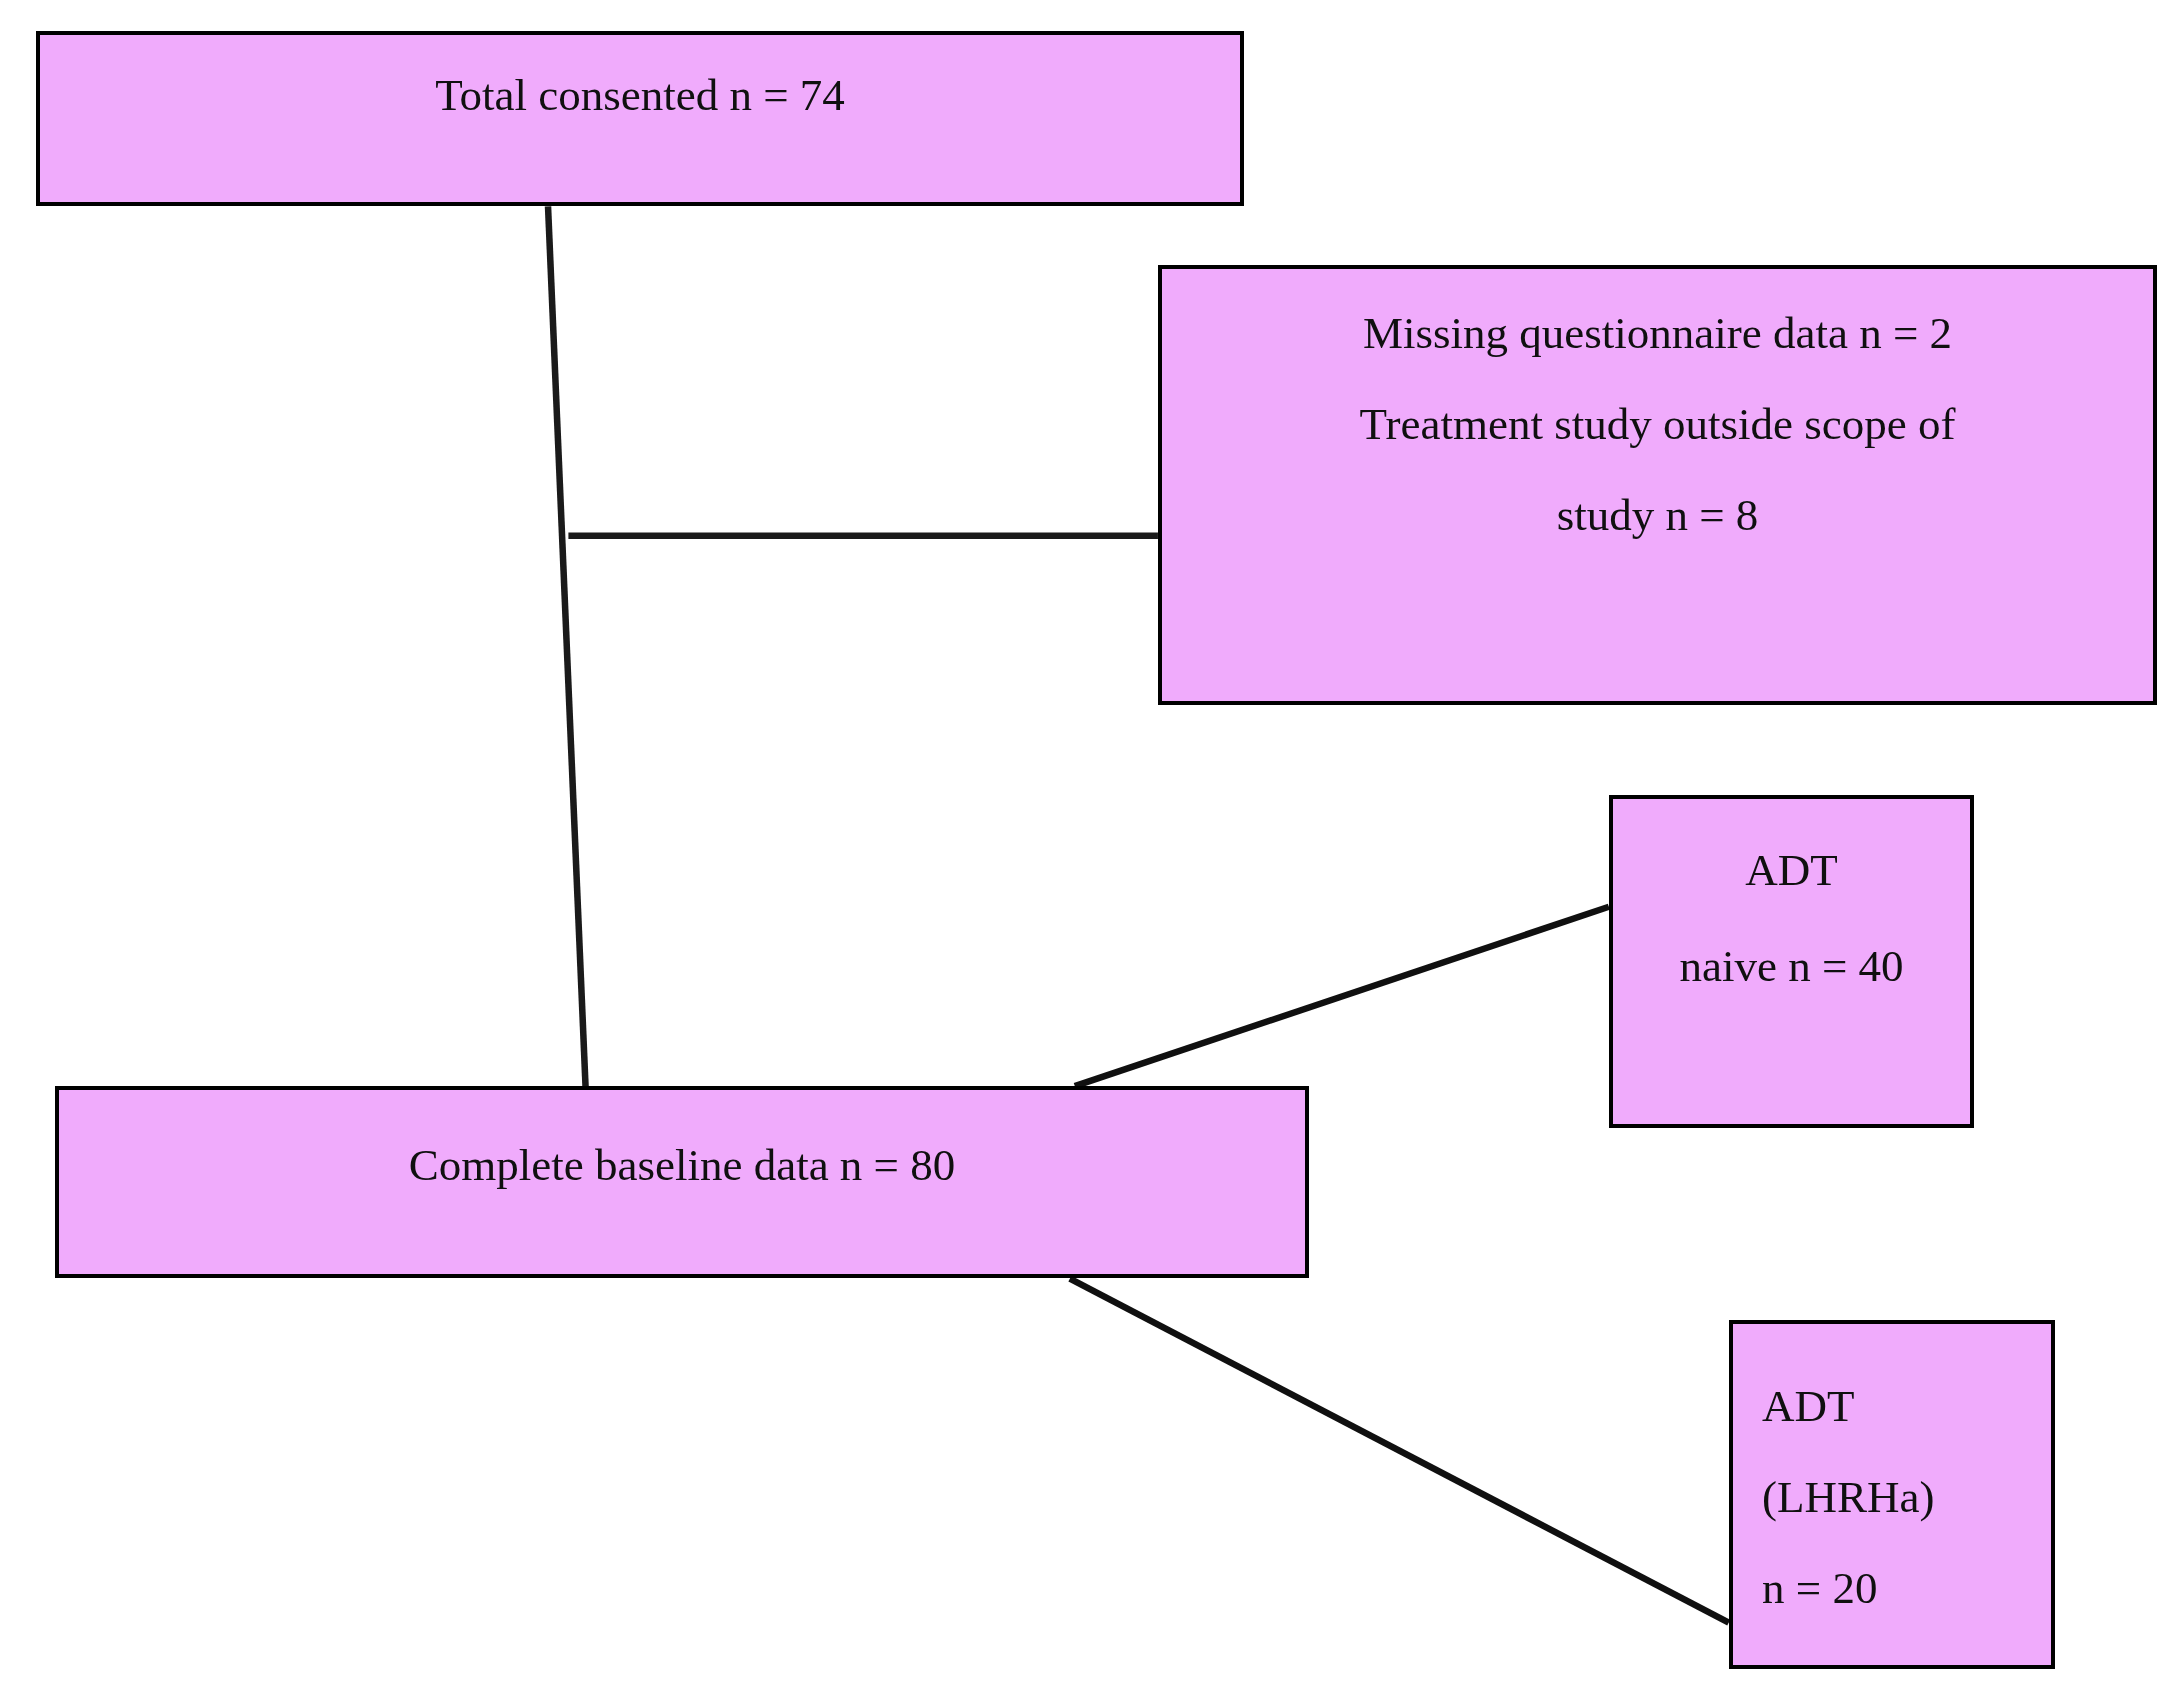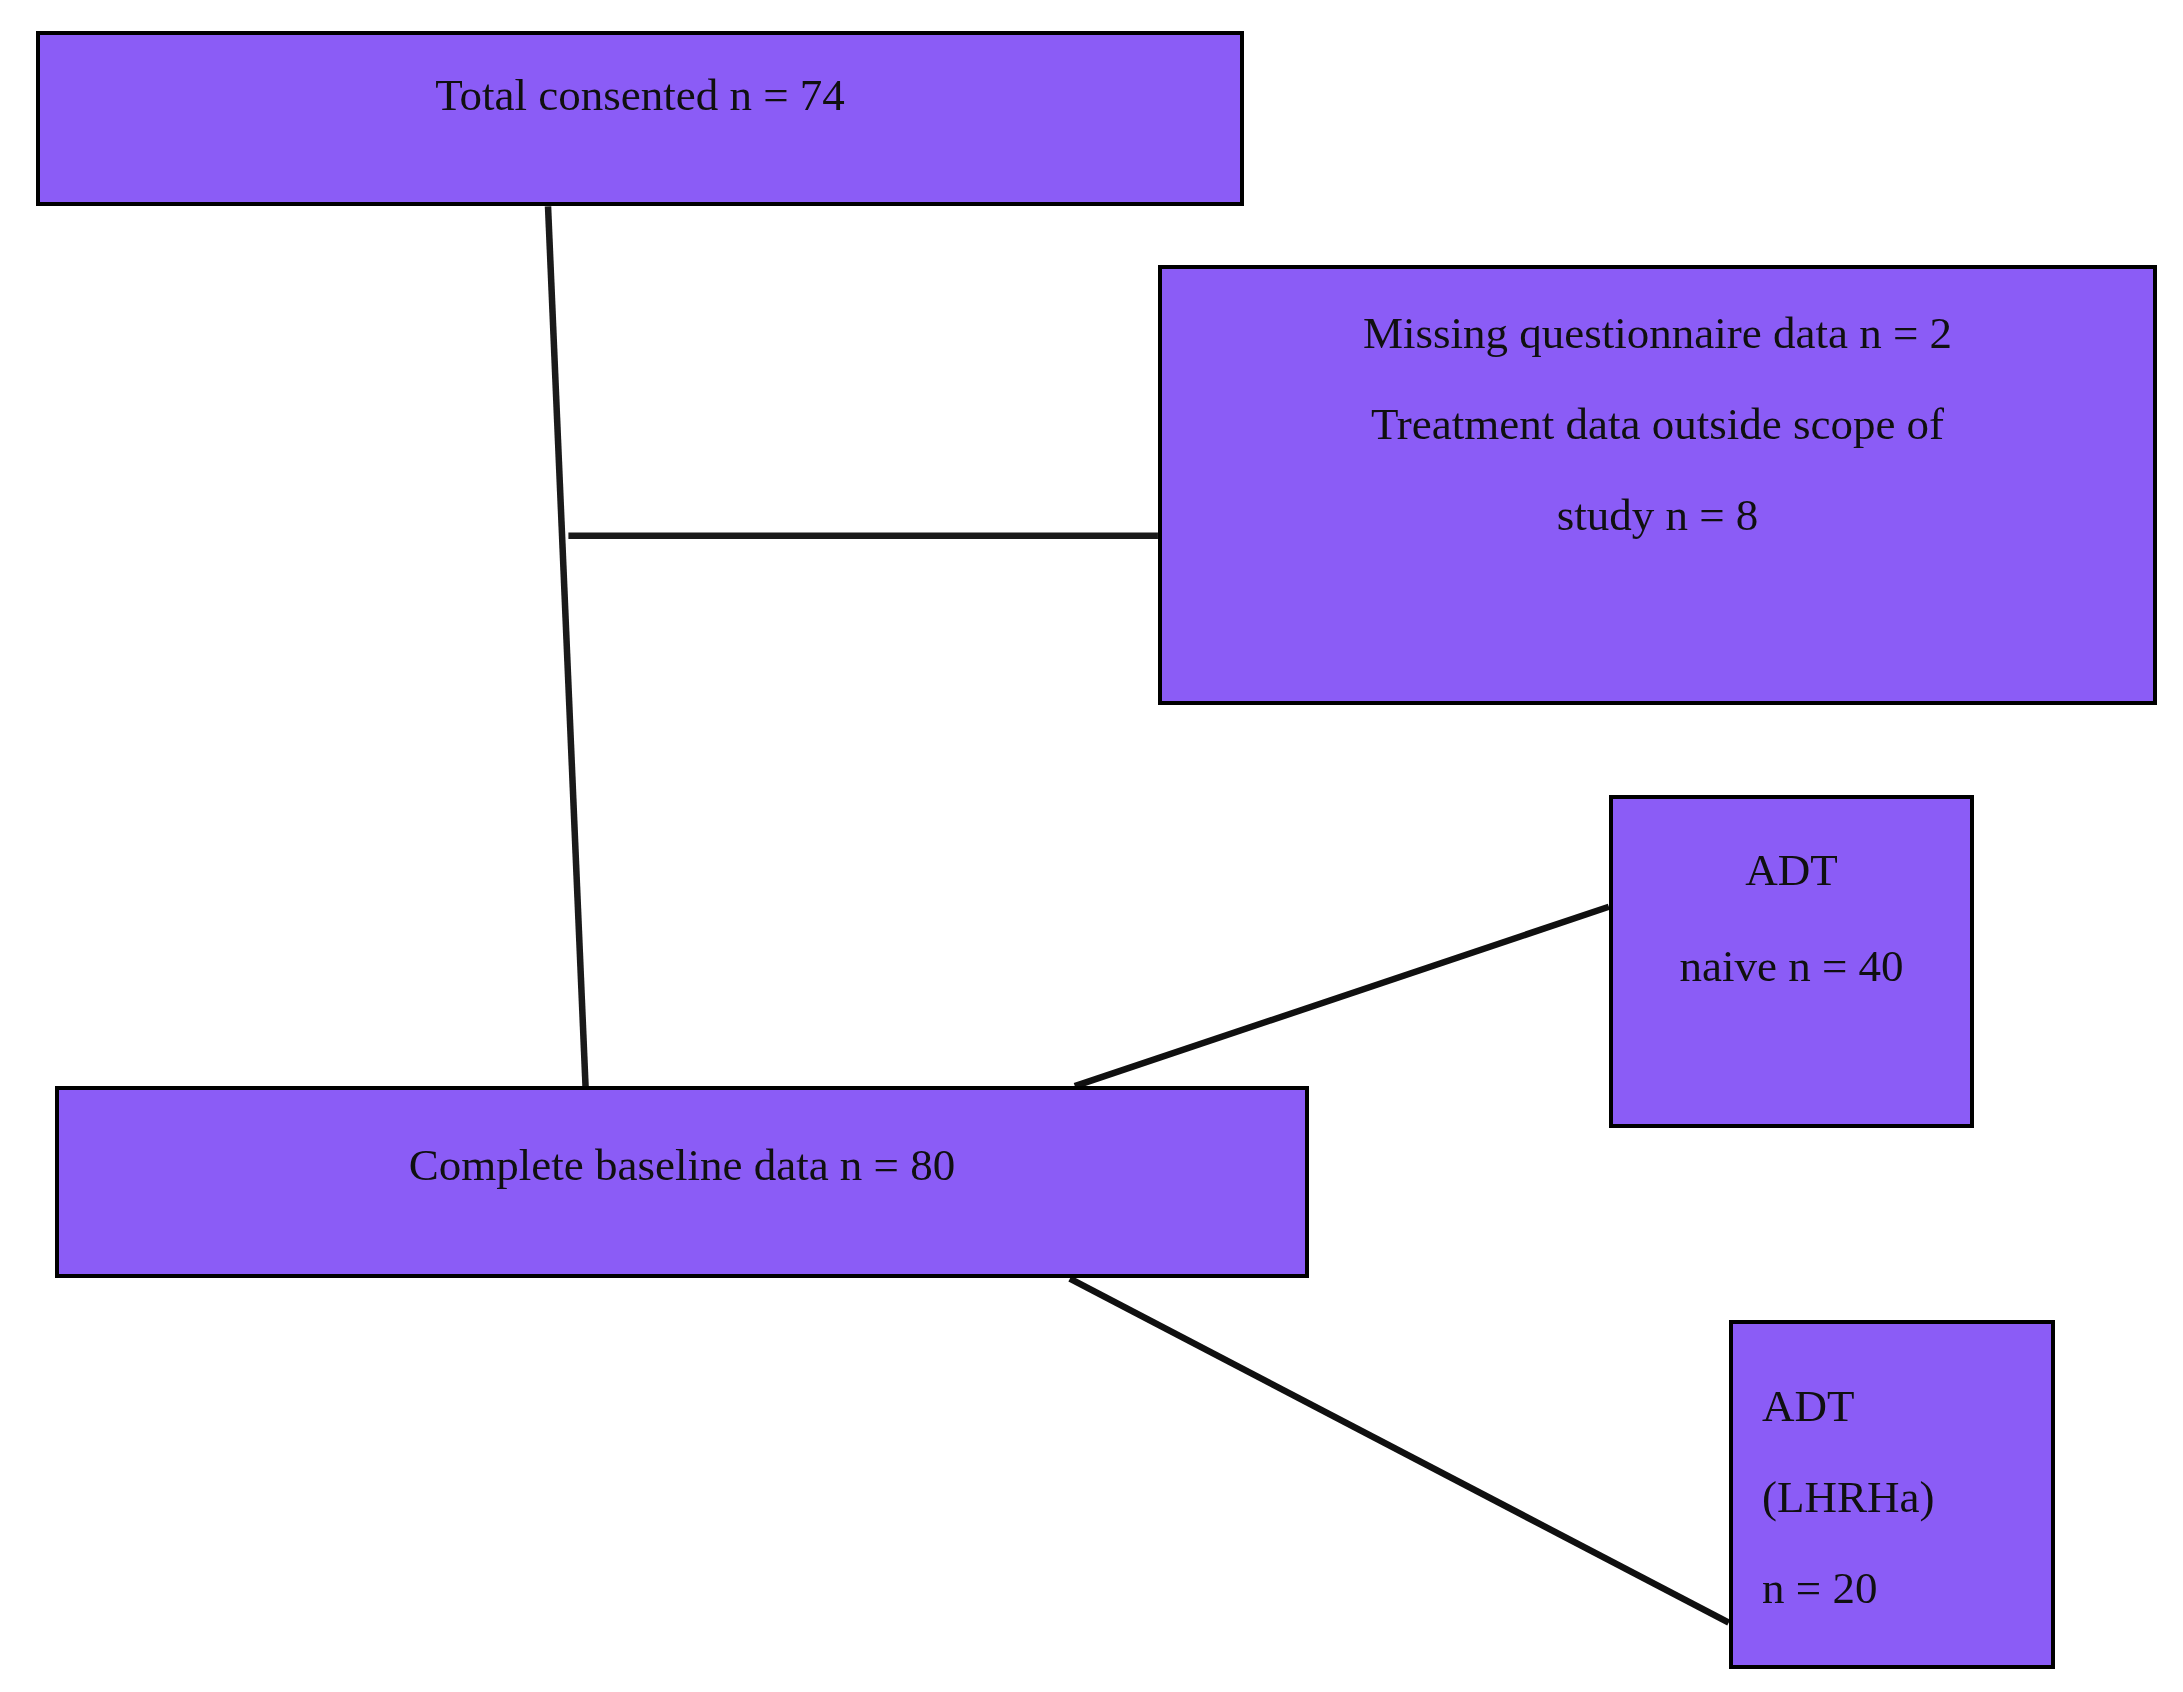--- a/index.html
+++ b/index.html
@@ -18,21 +18,21 @@
   #flow-svg {
     position: absolute;
     top: 0;
     left: 0;
     width: 2183px;
     height: 1692px;
   }
   .flow-box {
     position: absolute;
     box-sizing: border-box;
-    background: #8b5cf6;
+    background: #f0abfc;
     border: 4.1px solid #000000;
     display: flex;
     flex-direction: column;
     justify-content: center;
     color: #111111;
   }
   .box-text {
     font-family: "Liberation Serif", "DejaVu Serif", serif;
     font-size: 45px;
     line-height: 1.0;
@@ -96,21 +96,21 @@
     <line x1="1312" y1="1568" x2="2120" y2="1990" stroke="#101010" stroke-width="8"></line>
   </svg>
 
   <div class="flow-box" id="box-total-consented">
     <div class="box-text center-text">Total consented n = 74</div>
   </div>
 
   <div class="flow-box" id="box-exclusions">
     <div class="exclusion-list">
       <div class="box-text center-text">Missing questionnaire data n = 2</div>
-      <div class="box-text center-text">Treatment data outside scope of</div>
+      <div class="box-text center-text">Treatment study outside scope of</div>
       <div class="box-text center-text">study n = 8</div>
     </div>
   </div>
 
   <div class="flow-box" id="box-adt-naive">
     <div class="naive-inner">
       <div class="box-text center-text">ADT</div>
       <div class="box-text center-text">naive n = 40</div>
     </div>
   </div>

